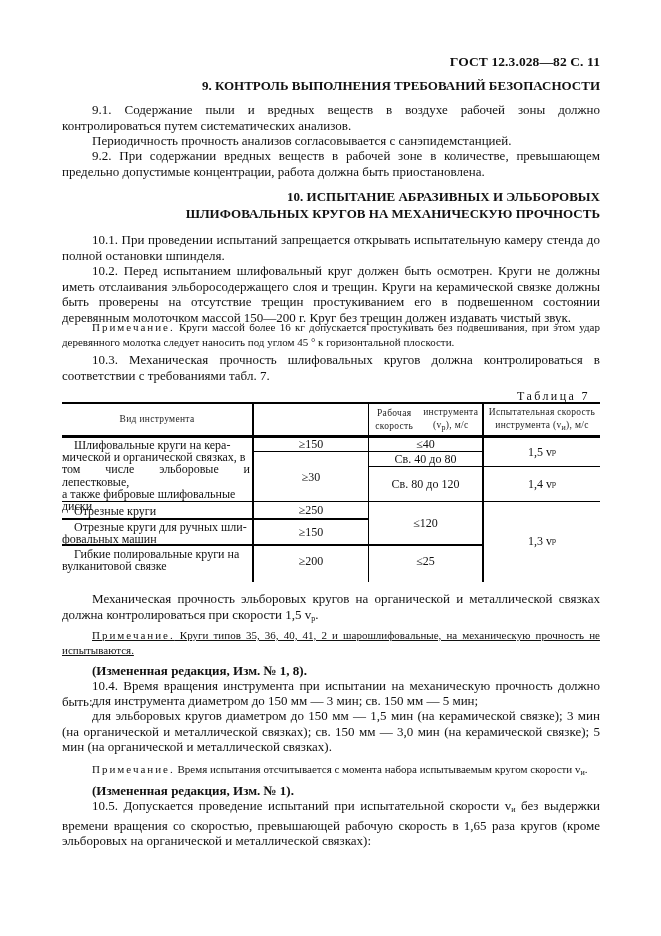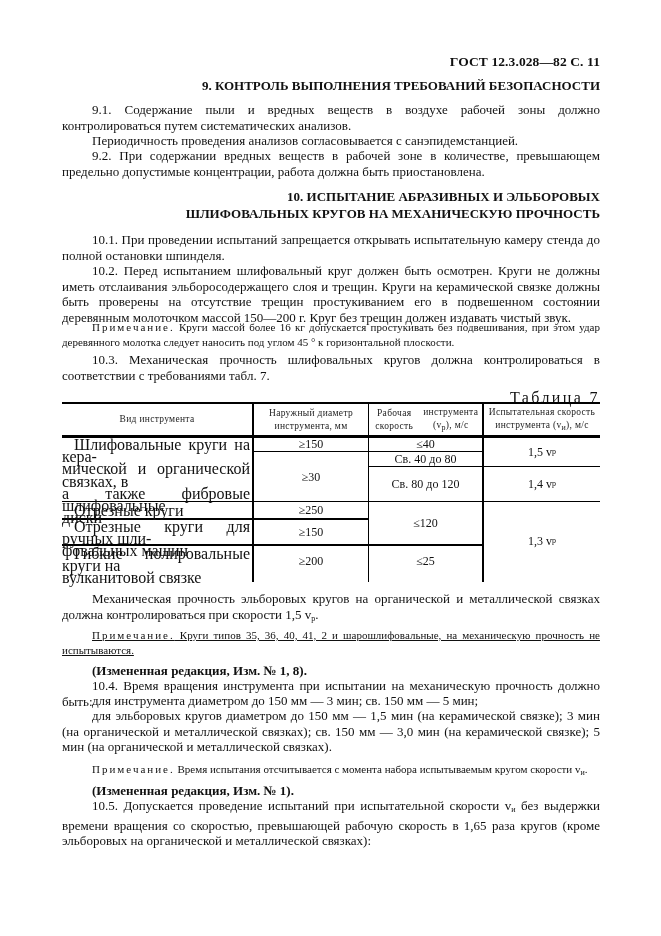--- a/index.html
+++ b/index.html
@@ -19,47 +19,47 @@
   .p {
     position: absolute; left: 62px; width: 538px;
     font-size: 13px; line-height: 15.6px; text-align: justify;
   }
   .p .ind { display: inline-block; width: 30px; }
   .small { font-size: 11px; line-height: 14.5px; }
   .spaced { letter-spacing: 2px; }
   .b { font-weight: bold; }
   sub { font-size: 8px; vertical-align: -2px; }
   .tcap {
-    position: absolute; right: 61px; top: 389px; font-size: 16px; letter-spacing: 2.4px;
+    position: absolute; right: 71px; top: 389px; font-size: 12px; letter-spacing: 2.4px;
   }
   
   .tbl { position: absolute; left: 62px; top: 402px; width: 538px; height: 180px; }
   .ln { position: absolute; background: #000; }
   .cell {
     position: absolute; display: flex; align-items: center; justify-content: center;
     text-align: center; font-size: 12px; line-height: 14px;
   }
   .th { font-size: 9.5px; line-height: 13px; letter-spacing: 0.3px; color: #222; }
   .tl {
-    position: absolute; font-size: 16px; line-height: 12.2px; text-align: justify;
+    position: absolute; font-size: 12px; line-height: 12.2px; text-align: justify;
     text-align-last: left;
   }
   .tl .ind { display: inline-block; width: 12px; }
 </style>
 </head>
 <body>
 
 <div>
 
   <div class="hdr">ГОСТ 12.3.028—82 С. 11</div>
 
   <div class="sec-title" style="top:77px;">9. КОНТРОЛЬ ВЫПОЛНЕНИЯ ТРЕБОВАНИЙ БЕЗОПАСНОСТИ</div>
 
   <div class="p" style="top:102px;"><span class="ind"></span><span>9.1. Содержание пыли и вредных веществ в воздухе рабочей зоны должно контролироваться путем систематических анализов.</span></div>
-  <div class="p" style="top:133px;"><span class="ind"></span><span>Периодичность проведения анализов согласовывается с санэпидемстанцией.</span></div>
+  <div class="p" style="top:133px;"><span class="ind"></span><span>Периодичность прочность анализов согласовывается с санэпидемстанцией.</span></div>
   <div class="p" style="top:148px;"><span class="ind"></span><span>9.2. При содержании вредных веществ в рабочей зоне в количестве, превышающем предельно допустимые концентрации, работа должна быть приостановлена.</span></div>
 
   <div class="sec-title" style="top:188px;">
     <div>10. ИСПЫТАНИЕ АБРАЗИВНЫХ И ЭЛЬБОРОВЫХ</div>
     <div>ШЛИФОВАЛЬНЫХ КРУГОВ НА МЕХАНИЧЕСКУЮ ПРОЧНОСТЬ</div>
   </div>
 
   <div class="p" style="top:232px;"><span class="ind"></span><span>10.1. При проведении испытаний запрещается открывать испытательную камеру стенда до полной остановки шпинделя.</span></div>
   <div class="p" style="top:263px;"><span class="ind"></span><span>10.2. Перед испытанием шлифовальный круг должен быть осмотрен. Круги не должны иметь отслаивания эльборосодержащего слоя и трещин. Круги на керамической связке должны быть проверены на отсутствие трещин простукиванием его в подвешенном состоянии деревянным молоточком массой 150—200 г. Круг без трещин должен издавать чистый звук.</span></div>
 
@@ -82,33 +82,33 @@
     <div class="ln" style="left:190px;top:49px;width:116px;height:1px;"></div>
     <div class="ln" style="left:306px;top:49px;width:114px;height:1px;"></div>
     <div class="ln" style="left:306px;top:64px;width:232px;height:1px;"></div>
 
     <div class="ln" style="left:0;top:99px;width:538px;height:1px;"></div>
 
     <div class="ln" style="left:0;top:116px;width:306px;height:1.5px;"></div>
     <div class="ln" style="left:0;top:142px;width:420px;height:2px;"></div>
 
     <div class="cell th" style="left:0;top:2px;width:190px;height:31px;">Вид инструмента</div>
-    <div class="cell th" style="left:192px;top:2px;width:114px;height:31px;">Наружный диаметр инструмента, мм</div>
     <div class="cell th" style="left:307px;top:2px;width:113px;height:31px;flex-direction:row;">
       <span>Рабочая скорость</span>
       <span><span>инструмента (v</span><sub>р</sub><span>), м/с</span></span>
     </div>
     <div class="cell th" style="left:422px;top:2px;width:116px;height:31px;flex-direction:column;">
       <span>Испытательная скорость</span>
       <span><span>инструмента (v</span><sub>и</sub><span>), м/с</span></span>
     </div>
 
     <div class="tl" style="left:0;top:37px;width:188px;">
       <div><span class="ind"></span><span>Шлифовальные круги на кера-</span></div>
       <div>мической и органической связках, в</div>
+      <div>том числе эльборовые и лепестковые,</div>
       <div>а также фибровые шлифовальные</div>
       <div>диски</div>
     </div>
     <div class="cell" style="left:192px;top:35px;width:114px;height:14px;">≥150</div>
     <div class="cell" style="left:192px;top:50px;width:114px;height:49px;">≥30</div>
     <div class="cell" style="left:307px;top:35px;width:113px;height:14px;">≤40</div>
     <div class="cell" style="left:307px;top:50px;width:113px;height:14px;">Св. 40 до 80</div>
     <div class="cell" style="left:307px;top:65px;width:113px;height:34px;">Св. 80 до 120</div>
     <div class="cell" style="left:422px;top:35px;width:116px;height:29px;">
         <span>1,5 v</span>

